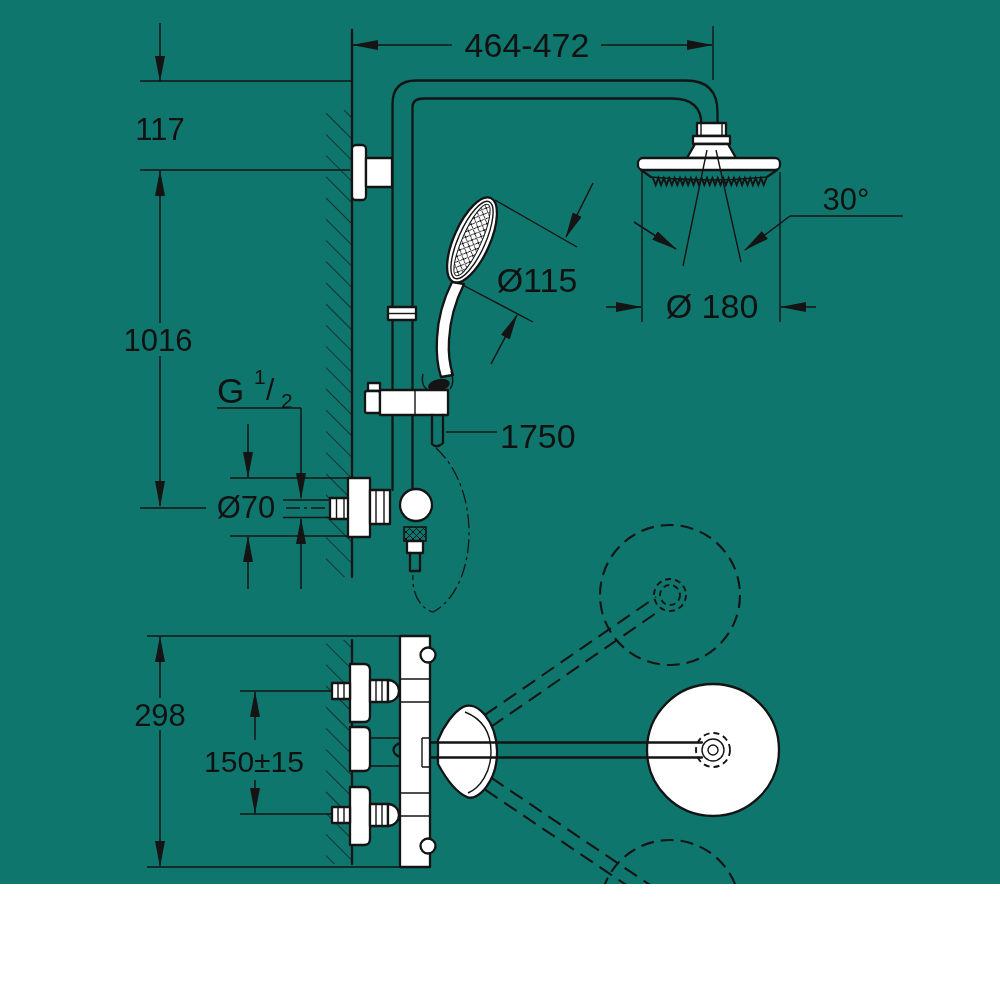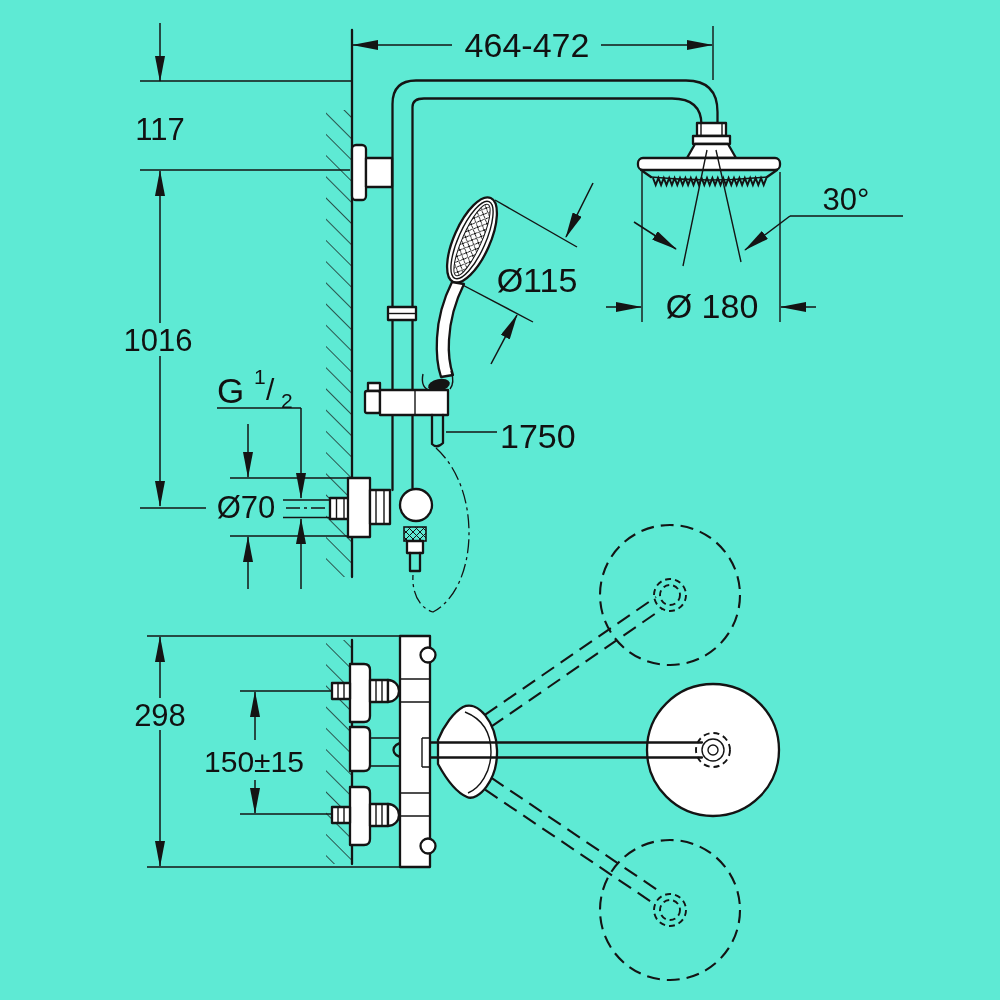--- a/index.html
+++ b/index.html
@@ -1,16 +1,16 @@
 <!DOCTYPE html>
 <html><head>
 <meta charset="utf-8">
 <style>
   html,body{margin:0;padding:0;background:#ffffff;}
-  #stage{width:1000px;height:1000px;position:relative;background:#5eead4;overflow:hidden;}
+  #stage{width:1000px;height:884px;position:relative;background:#0f766e;overflow:hidden;}
   svg{display:block;}
   .ln{stroke:#141414;stroke-width:2.3;fill:none;stroke-linecap:round;stroke-linejoin:round;}
   .lnf{stroke:#141414;stroke-width:2.3;fill:#fff;stroke-linejoin:round;}
   .thin{stroke:#141414;stroke-width:1.4;fill:none;stroke-linecap:butt;}
   .dim{stroke:#141414;stroke-width:1.5;fill:none;}
   .cline{stroke:#141414;stroke-width:1.3;fill:none;stroke-dasharray:14 4 3 4;}
   .dash{stroke:#141414;stroke-width:2.1;fill:none;stroke-dasharray:15 8;}
   .dcirc{stroke:#141414;stroke-width:2.1;fill:none;stroke-dasharray:13 7;}
   .darc{stroke:#141414;stroke-width:1.9;fill:none;stroke-dasharray:6 4;}
   .txt{font-family:"Liberation Sans","DejaVu Sans",sans-serif;fill:#111;}

